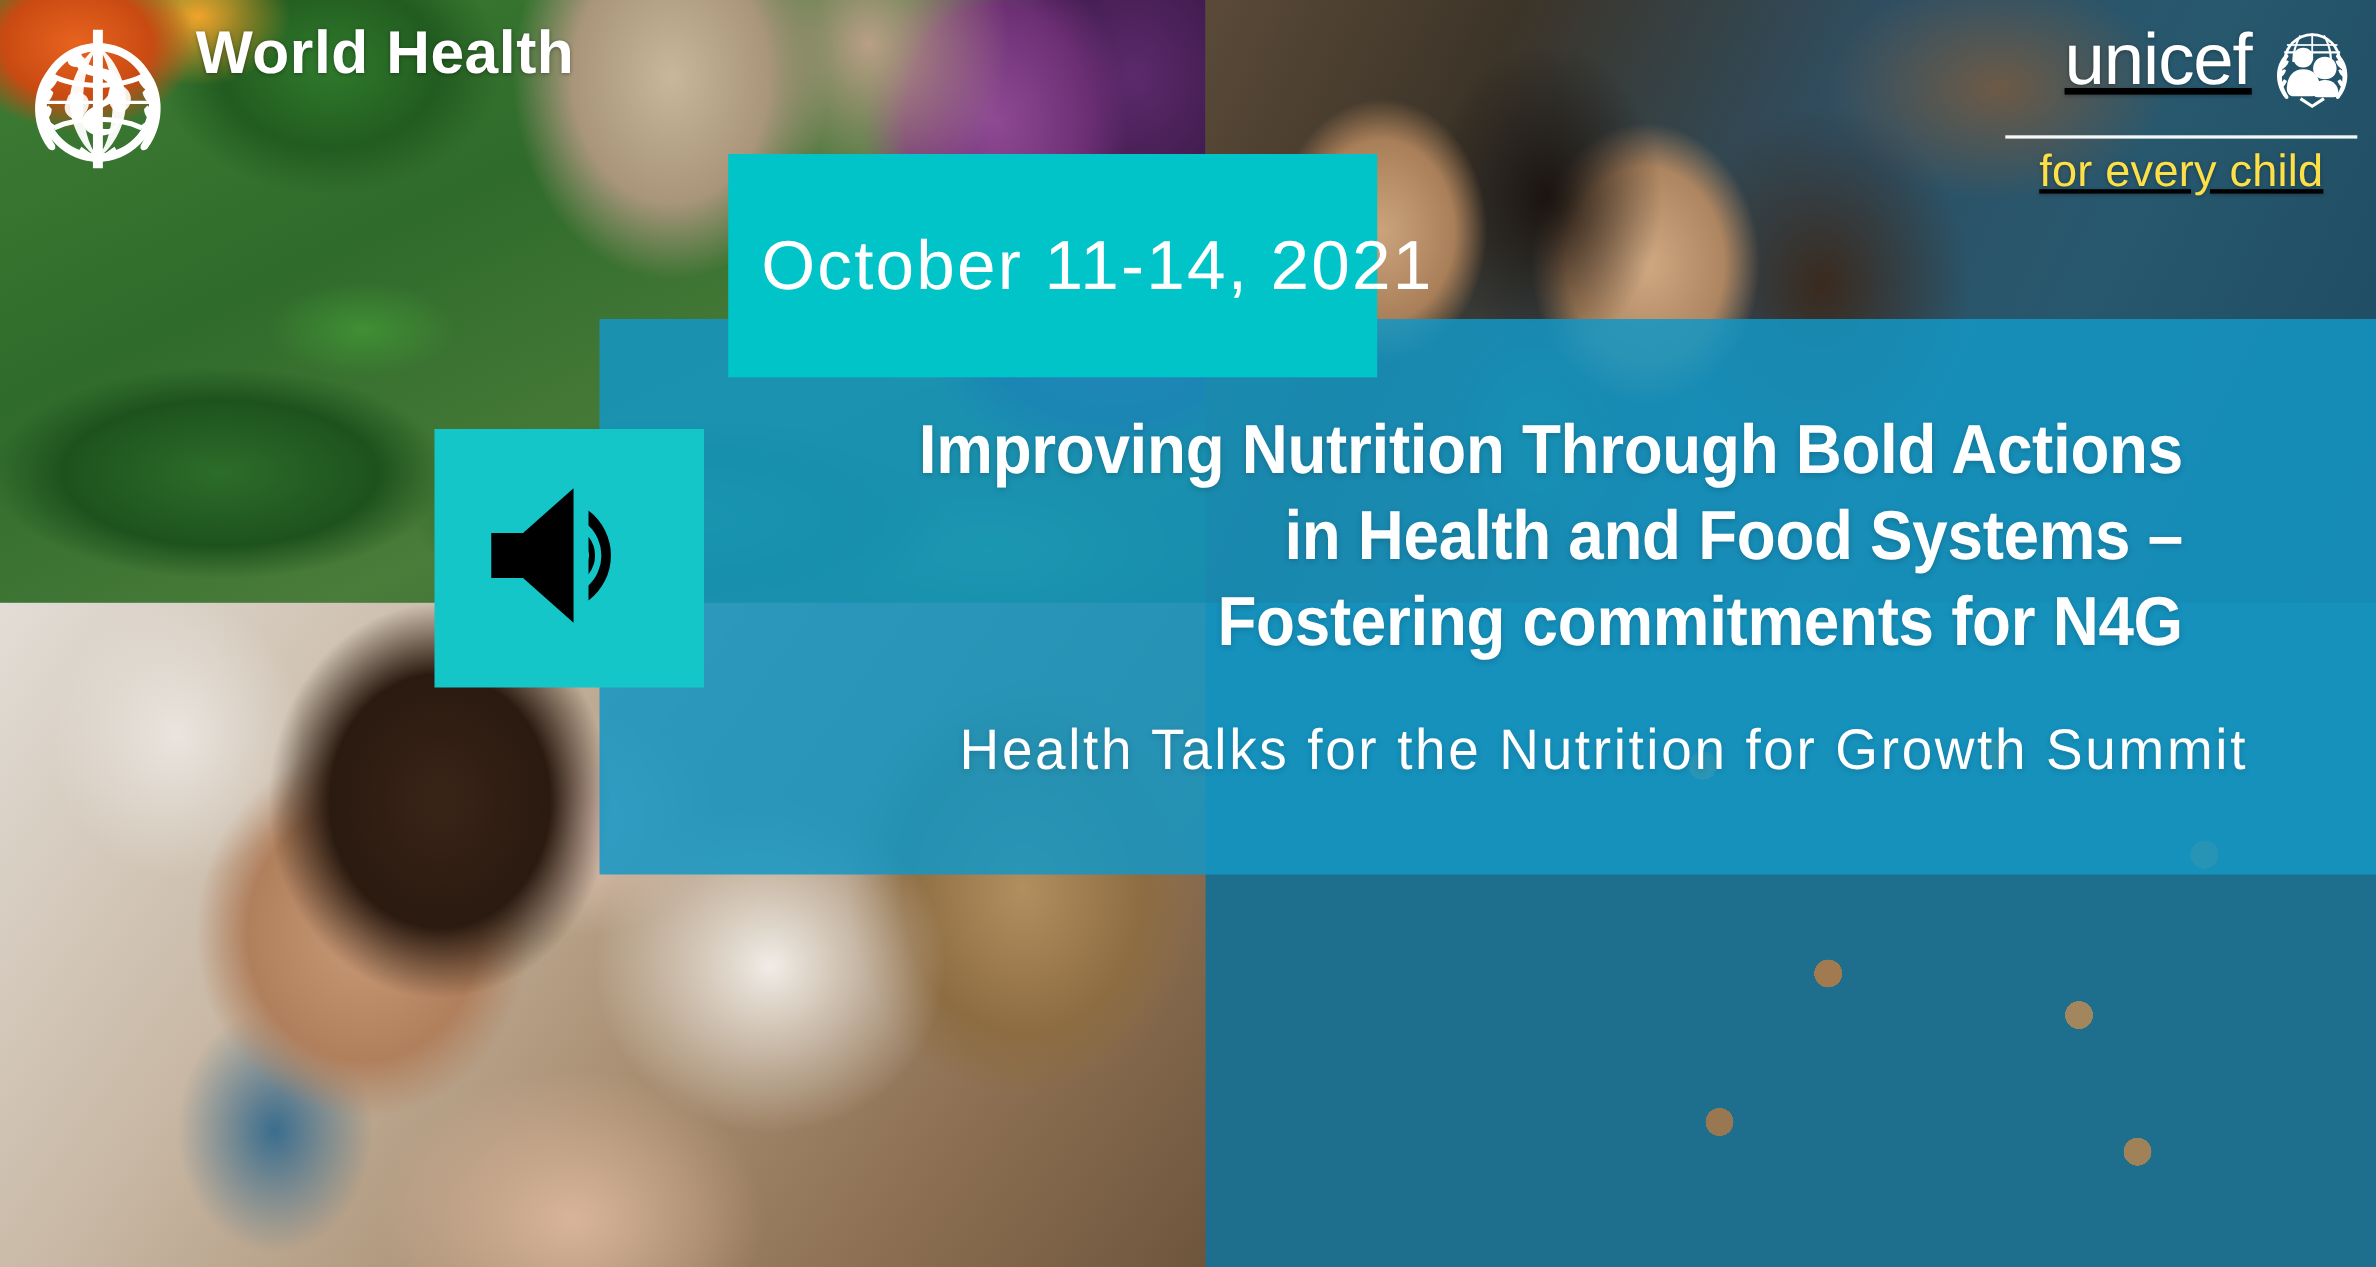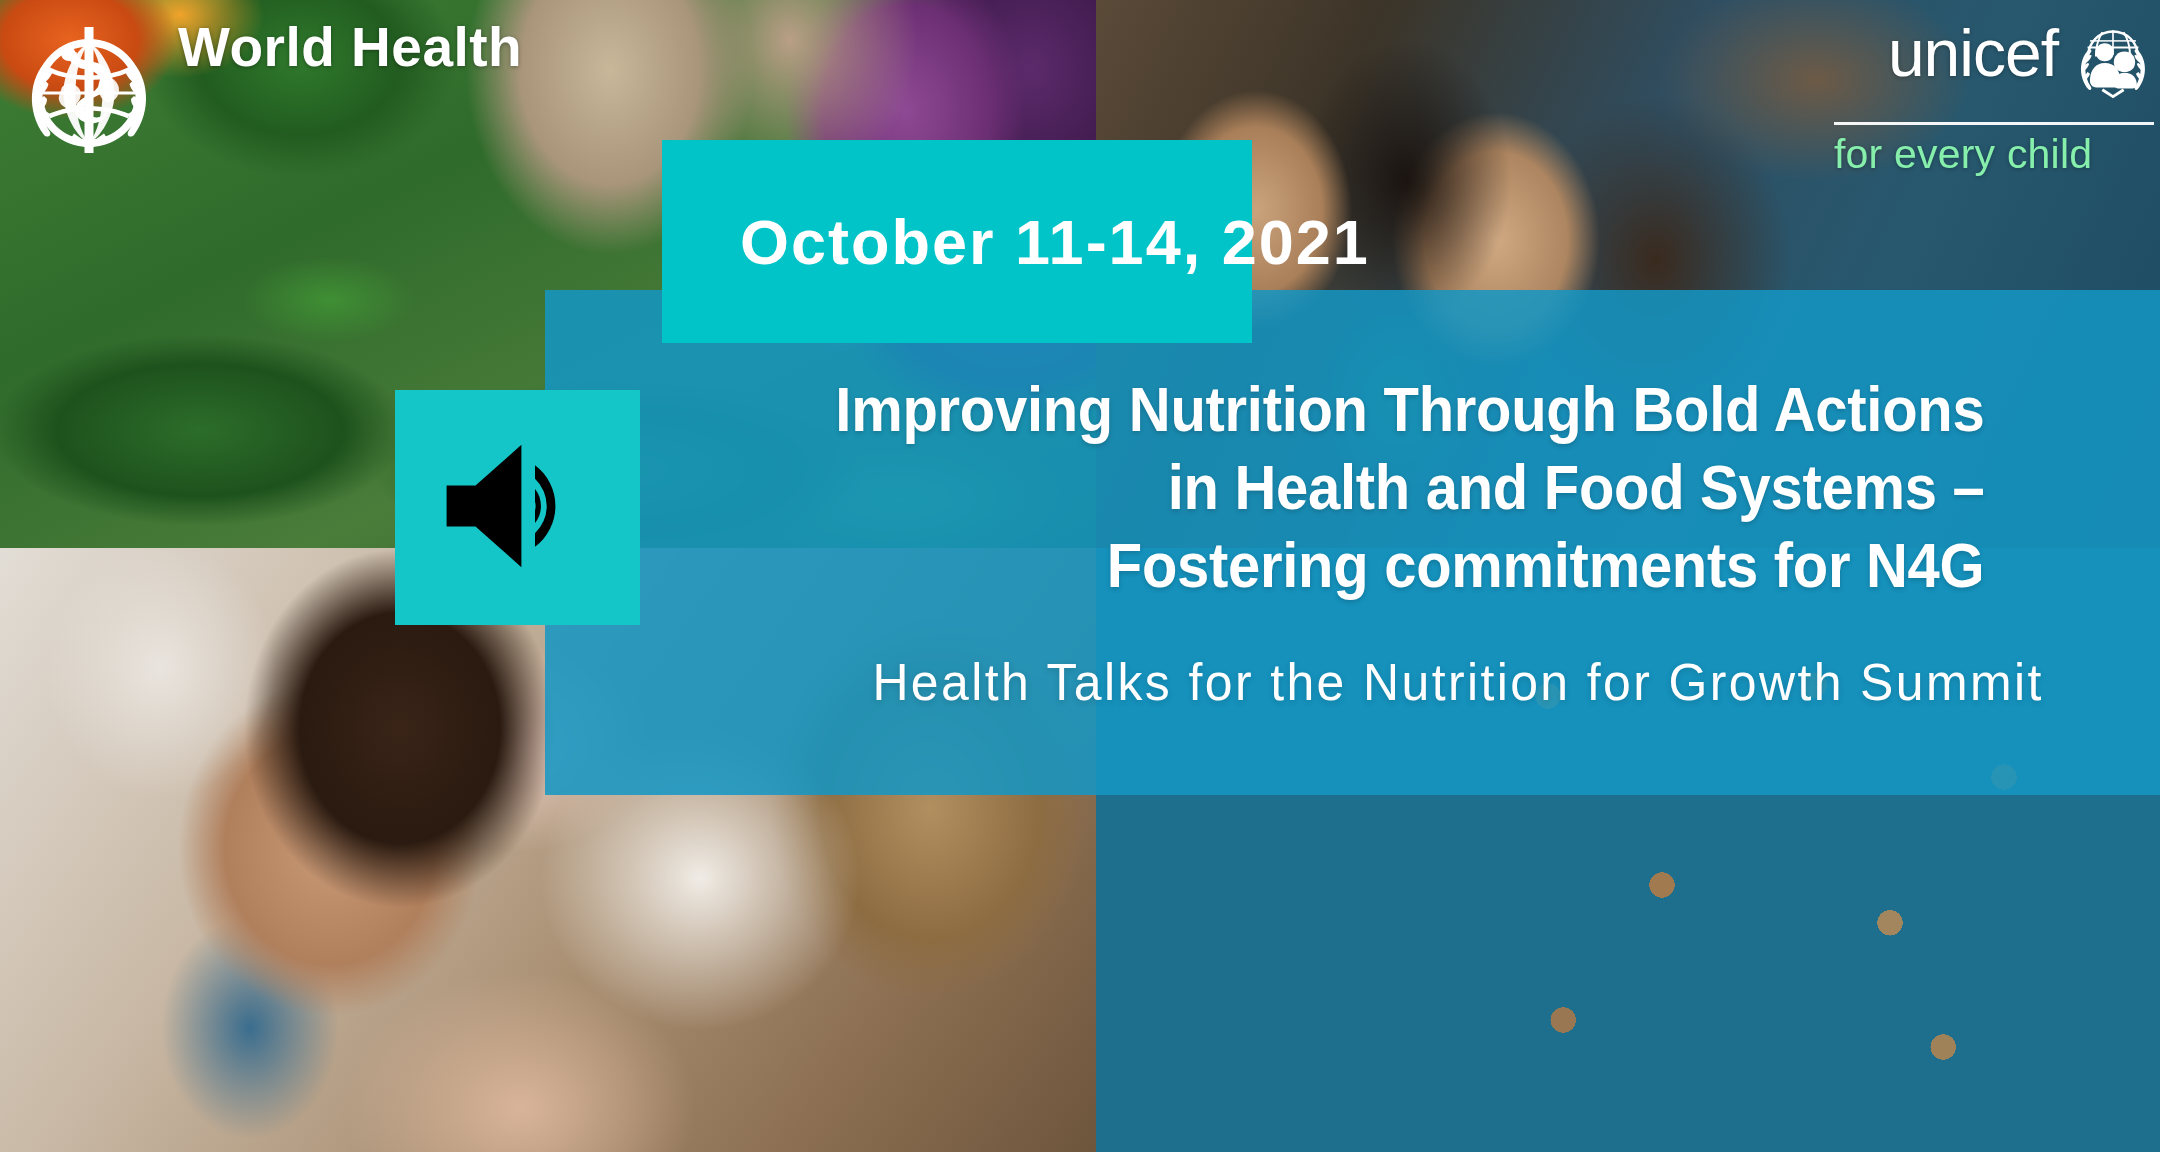--- a/index.html
+++ b/index.html
@@ -89,47 +89,47 @@
 
   
   #who-logo{position:absolute;left:14px;top:18px;display:flex;align-items:flex-start;gap:14px;}
   #who-logo svg{display:block;}
   #who-wordmark{
     color:#fff;font-family:"Liberation Sans",sans-serif;font-weight:700;
     font-size:55px;line-height:58px;letter-spacing:.5px;
     text-shadow:0 1px 4px rgba(0,0,0,.35);
   }
 
-  #unicef-logo{position:absolute;right:6px;top:22px;width:320px;}
+  #unicef-logo{position:absolute;right:17px;top:22px;width:320px;text-decoration:underline;}
   #unicef-top{display:flex;align-items:flex-start;justify-content:flex-end;gap:14px;}
   #unicef-word{
     color:#fff;font-family:"Liberation Sans",sans-serif;font-weight:400;
     font-size:66px;line-height:62px;letter-spacing:-1px;
     text-shadow:0 1px 4px rgba(0,0,0,.3);
   }
   #unicef-rule{height:3px;background:#fff;margin:14px 0 6px 0;width:100%;opacity:.95;}
   #unicef-tagline{
-    color:#86efac;font-family:"Liberation Sans",sans-serif;font-weight:400;
-    font-size:41px;line-height:46px;text-align:left;letter-spacing:.2px;
+    color:#fde047;font-family:"Liberation Sans",sans-serif;font-weight:400;
+    font-size:41px;line-height:46px;text-align:center;letter-spacing:.2px;
     text-shadow:0 1px 4px rgba(0,0,0,.3);
   }
 
   
   #blue-panel{
     position:absolute;left:545px;top:290px;width:1615px;height:505px;
     background:rgba(20,150,196,.86);
   }
   #date-banner{
     position:absolute;left:662px;top:140px;width:590px;height:203px;
     background:#00c4c8;
     display:flex;align-items:center;
   }
   #date-text{
-    color:#fff;font-family:"Liberation Sans",sans-serif;font-weight:700;
-    font-size:63px;letter-spacing:2px;padding-left:30px;white-space:nowrap;margin-left:48px;
+    color:#fff;font-family:"Liberation Sans",sans-serif;font-weight:400;
+    font-size:63px;letter-spacing:2px;padding-left:30px;white-space:nowrap;
   }
 
   #audio-icon-tile{
     position:absolute;left:395px;top:390px;width:245px;height:235px;
     background:#14c6c8;display:flex;align-items:center;justify-content:center;
   }
 
   
   #headline-block{
     position:absolute;left:678px;top:370px;width:1420px;text-align:right;

